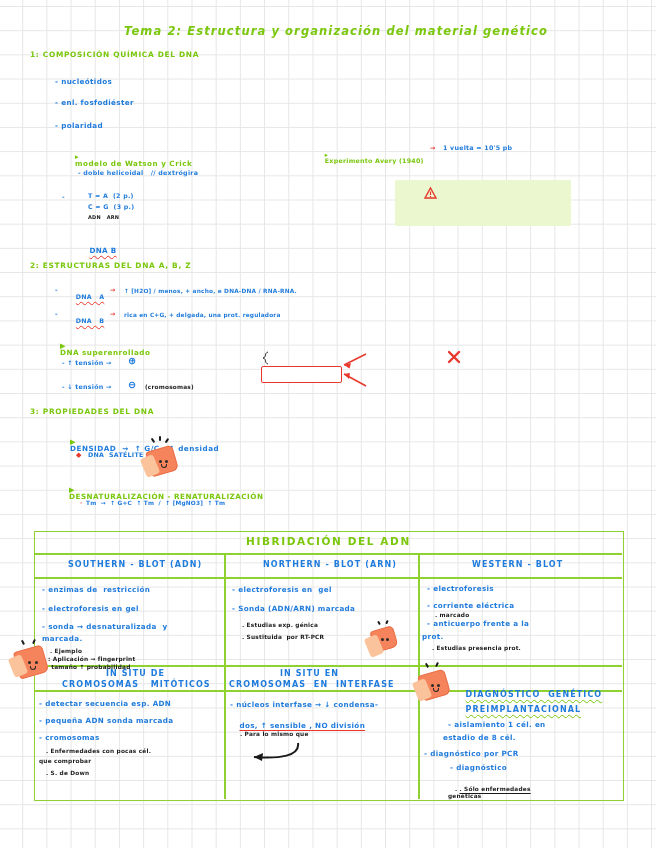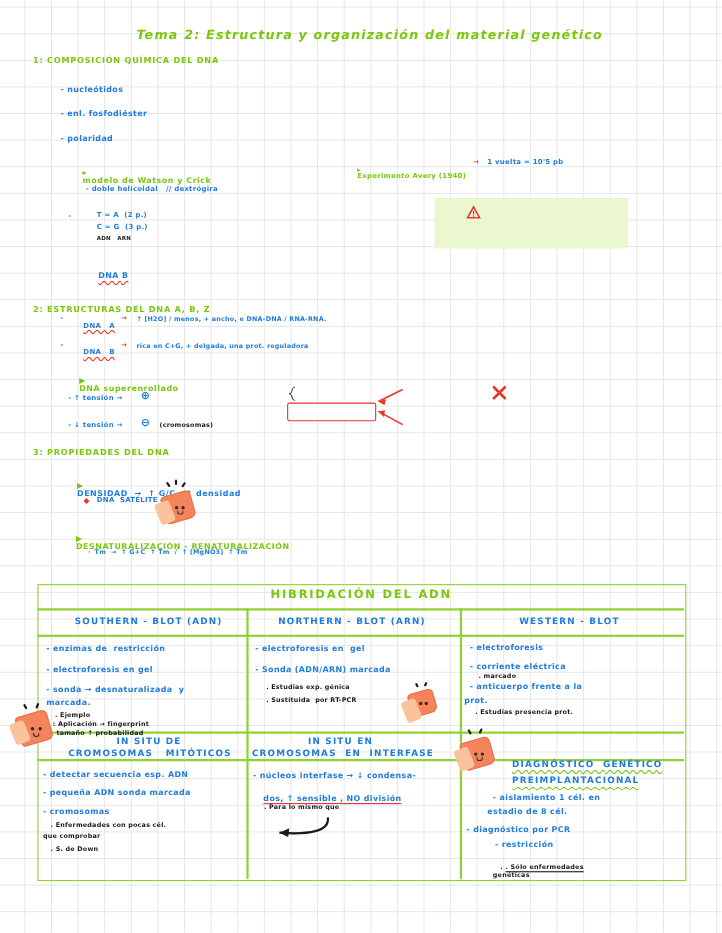--- a/index.html
+++ b/index.html
@@ -110,37 +110,37 @@
 
   <div class="notebox" style="left:395px;top:180px;width:176px;height:46px;"></div>
   <svg class="hw" style="left:424px;top:187px;width:13px;height:12px;" viewBox="0 0 13 12">
     <path d="M6.5 1 L12 11 L1 11 Z" fill="none" stroke="#e8372c" stroke-width="1.4"></path>
     <path d="M6.5 4.5 L6.5 8" stroke="#e8372c" stroke-width="1.2"></path>
     <circle cx="6.5" cy="9.4" r="0.7" fill="#e8372c"></circle>
   </svg>
   <div class="hw red t-note" style="left:443px;top:189px;"></div>
   <div class="hw red t-note" style="left:416px;top:207px;"></div>
 
-  <div class="hw green t-h1" style="left:30px;top:262px;margin-top:16px;">2: ESTRUCTURAS DEL DNA A, B, Z</div>
+  <div class="hw green t-h1" style="left:30px;top:262px;">2: ESTRUCTURAS DEL DNA A, B, Z</div>
 
   <div class="hw blue t-s" style="left:55px;top:287px;">-</div>
   <div class="hw blue t-s" style="left:66px;top:287px;">
     <span class="uwave">DNA   A</span>
   </div>
   <div class="hw red t-s" style="left:110px;top:287px;">→</div>
   <div class="hw blue t-xs" style="left:124px;top:288px;">↑ [H2O] / menos, + ancho, e DNA-DNA / RNA-RNA.</div>
 
   <div class="hw blue t-s" style="left:55px;top:311px;">-</div>
   <div class="hw blue t-s" style="left:66px;top:311px;">
     <span class="uwave">DNA   B</span>
   </div>
   <div class="hw red t-s" style="left:110px;top:311px;">→</div>
   <div class="hw blue t-xs" style="left:124px;top:312px;">rica en C+G, + delgada, una prot. reguladora</div>
 
-  <div class="hw green t-h2" style="left:60px;top:334px;">
+  <div class="hw green t-h2" style="left:48px;top:334px;">
     <span>▶</span>
     <span>DNA superenrollado</span>
   </div>
 
   <div class="hw blue t-s" style="left:62px;top:360px;">- ↑ tensión →</div>
   <span class="hw blue" style="left:128px;top:356px;font-size:10px;">⊕</span>
 
   <div class="hw blue t-s" style="left:62px;top:384px;">- ↓ tensión →</div>
   <span class="hw blue" style="left:128px;top:380px;font-size:10px;">⊖</span>
   <div class="hw black t-xs" style="left:145px;top:384px;">(cromosomas)</div>
@@ -216,21 +216,21 @@
 
   <div class="hw blue t-cellh" style="left:68px;top:561px;">SOUTHERN - BLOT (ADN)</div>
   <div class="hw blue t-b" style="left:42px;top:586px;text-align:center;">- enzimas de  restricción</div>
   <div class="hw blue t-b" style="left:42px;top:605px;">- electroforesis en gel</div>
   <div class="hw blue t-b" style="left:42px;top:623px;">- sonda → desnaturalizada  y</div>
   <div class="hw blue t-b" style="left:42px;top:635px;">marcada.</div>
   <div class="hw black t-xs" style="left:50px;top:648px;">. Ejemplo</div>
   <div class="hw black t-xs" style="left:48px;top:656px;">: Aplicación → fingerprint</div>
   <div class="hw black t-xs" style="left:44px;top:664px;">↓ tamaño ↑ probabilidad</div>
 
-  <div class="hw blue t-cellh" style="left:253px;top:561px;">NORTHERN - BLOT (ARN)</div>
+  <div class="hw blue t-cellh" style="left:263px;top:561px;">NORTHERN - BLOT (ARN)</div>
   <div class="hw blue t-b" style="left:232px;top:586px;">- electroforesis en  gel</div>
   <div class="hw blue t-b" style="left:232px;top:605px;">- Sonda (ADN/ARN) marcada</div>
   <div class="hw black t-xs" style="left:242px;top:622px;">. Estudias exp. génica</div>
   <div class="hw black t-xs" style="left:242px;top:634px;">. Sustituida  por RT-PCR</div>
 
   <div class="sticker" style="left:372px;top:628px;width:24px;height:22px;">
     <div class="body"></div>
     <div class="fold"></div>
     <div class="eye" style="left:9px;top:10px;"></div>
     <div class="eye" style="left:14px;top:10px;"></div>
@@ -279,21 +279,21 @@
 
   <div class="hw blue t-cellh" style="left:450px;top:683px;">
     <span class="uwaveg">DIAGNÓSTICO  GENÉTICO</span>
   </div>
   <div class="hw blue t-cellh" style="left:450px;top:698px;">
     <span class="uwaveg">PREIMPLANTACIONAL</span>
   </div>
   <div class="hw blue t-b" style="left:448px;top:721px;">- aislamiento 1 cél. en</div>
   <div class="hw blue t-b" style="left:443px;top:734px;">estadio de 8 cél.</div>
   <div class="hw blue t-b" style="left:424px;top:750px;">- diagnóstico por PCR</div>
-  <div class="hw blue t-b" style="left:450px;top:764px;">- restricción</div>
+  <div class="hw blue t-b" style="left:450px;top:764px;">- diagnóstico</div>
   <div class="hw black t-xs" style="left:446px;top:780px;">
     <span>. </span><span class="ublk">. Sólo enfermedades</span>
   </div>
   <div class="hw black t-xs" style="left:448px;top:793px;">genéticas</div>
 
   <div class="sticker" style="left:420px;top:672px;width:28px;height:26px;">
     <div class="body"></div>
     <div class="fold"></div>
     <div class="eye" style="left:11px;top:12px;"></div>
     <div class="eye" style="left:17px;top:12px;"></div>

